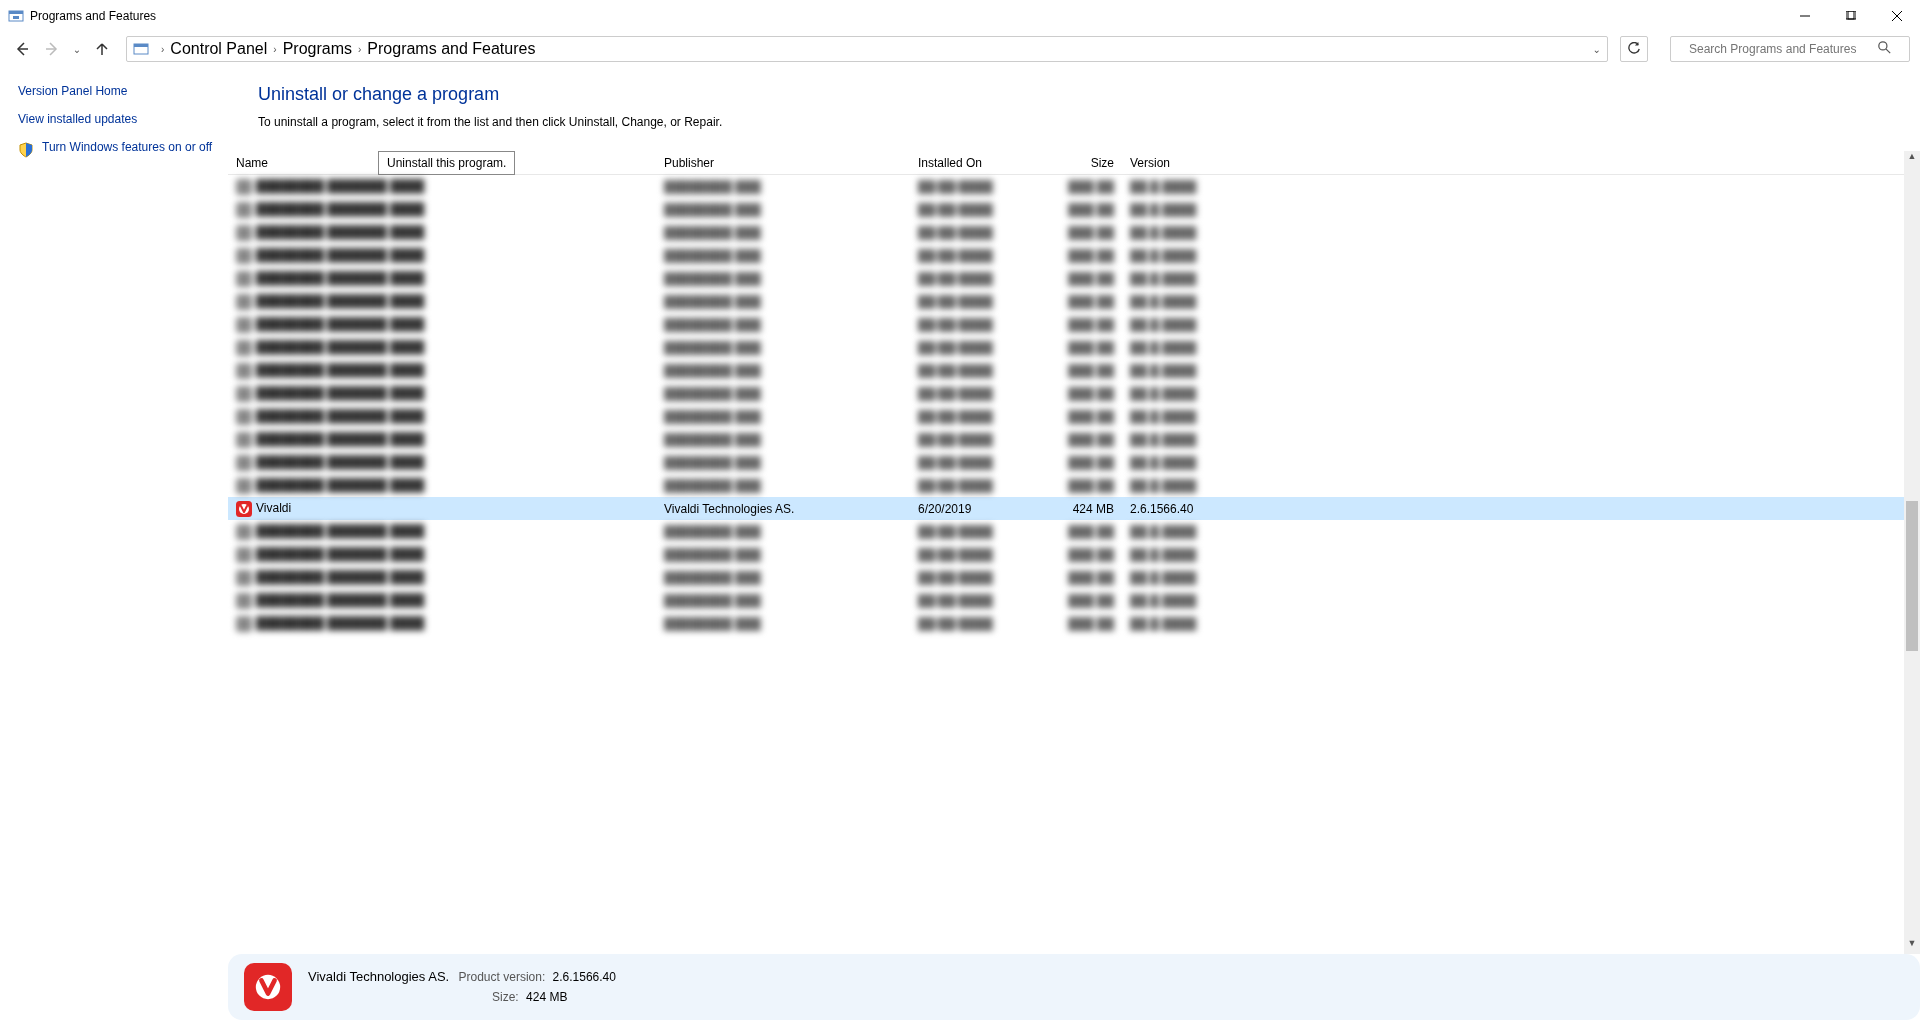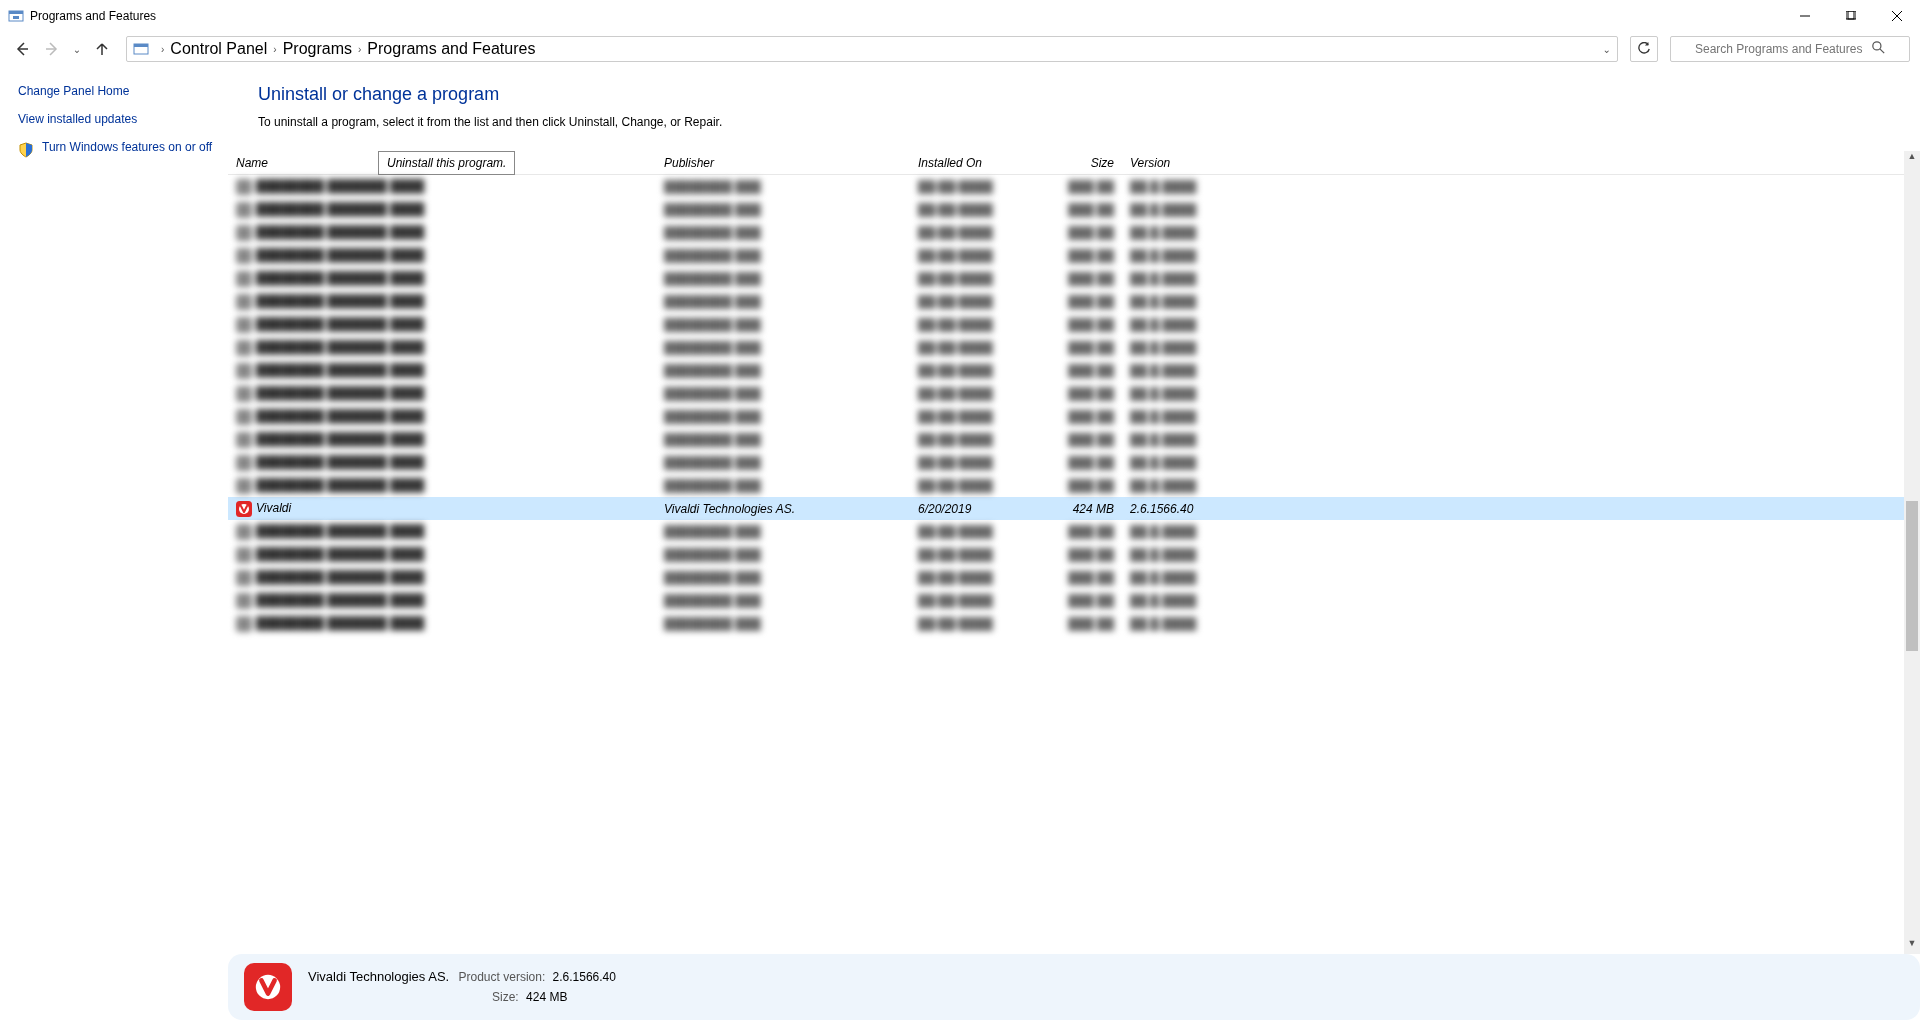--- a/index.html
+++ b/index.html
@@ -15,21 +15,21 @@
 
 .navrow { height:34px; display:flex; align-items:center; padding:0 10px; gap:6px; }
 .navrow .navbtn { width:24px; height:24px; display:flex; align-items:center; justify-content:center; color:#555; font-size:14px; }
 .navrow .navbtn.disabled { color:#bbb; }
 .addressbar { flex:1; height:26px; border:1px solid #ccc; border-radius:2px; display:flex; align-items:center; padding:0 6px; margin:0 6px; }
 .addressbar .addr-icon { width:16px; height:16px; margin-right:6px; }
 .addressbar .crumb { color:#000; font-size:16px; }
 .addressbar .sep { margin:0 6px; color:#555; font-size:10px; }
 .addressbar .end { margin-left:auto; display:flex; gap:6px; color:#555; }
 .refresh { width:28px; height:26px; border:1px solid #ccc; border-radius:2px; display:flex; align-items:center; justify-content:center; font-size:13px; }
-.searchbox { width:240px; height:26px; border:1px solid #ccc; border-radius:2px; display:flex; align-items:center; padding:0 24px; margin-left:6px; }
+.searchbox { width:240px; height:26px; border:1px solid #ccc; border-radius:2px; display:flex; align-items:center; padding:0 18px; margin-left:16px; }
 .searchbox input { border:none; outline:none; flex:1; font-size:12px; color:#555; }
 .searchbox .sicon { color:#555; font-size:13px; }
 
 
 .body { display:flex; height:calc(1020px - 32px - 34px); }
 .sidebar { width:228px; padding:18px 10px 10px 18px; }
 .sidebar a { color:#003399; display:block; margin-bottom:14px; font-size:12px; text-decoration:none; }
 .shield-row { display:flex; align-items:flex-start; gap:8px; }
 .shield-row svg { flex-shrink:0; margin-top:2px; }
 
@@ -39,21 +39,21 @@
 
 .toolbar { height:30px; background:#f2f6fb; border-top:1px solid #e0e6ef; border-bottom:1px solid #e0e6ef; display:flex; align-items:center; padding:0 10px; }
 .toolbar .tb-btn { padding:4px 10px; font-size:12px; border:1px solid transparent; border-radius:2px; }
 .toolbar .tb-btn.hovered { background:#cce8f7; border:1px solid #7eb6dd; }
 .toolbar .spacer { flex:1; }
 .toolbar .viewicon { width:16px; height:10px; display:inline-block; }
 .toolbar .helpicon { width:16px; height:16px; border-radius:50%; background:#0a6cce; color:#fff; display:flex; align-items:center; justify-content:center; font-size:11px; font-weight:bold; margin-left:10px; }
 
 .tooltip { position:absolute; background:#fff; border:1px solid #888; padding:4px 8px; font-size:12px; }
 
-.list-wrap { position:relative; flex:1; overflow:hidden;font-style:italic; }
+.list-wrap { position:relative; flex:1; overflow:hidden; }
 .headers { display:flex; height:24px; align-items:center; border-bottom:1px solid #e8e8e8; font-size:12px; }
 .headers > div { padding:0 8px; }
 .col-name { width:428px; }
 .col-pub { width:254px; }
 .col-inst { width:108px; text-align:left;}
 .col-size { width:104px; text-align:right; }
 .col-ver { width:170px; padding-left:8px;}
 
 .rows { position:relative; }
 .row { display:flex; height:23px; align-items:center; font-size:12px; }
@@ -159,21 +159,21 @@
       <svg width="13" height="13" viewBox="0 0 16 16">
           <circle cx="6" cy="6" r="5" fill="none" stroke="#555" stroke-width="1.5"></circle>
           <line x1="10" y1="10" x2="15" y2="15" stroke="#555" stroke-width="1.5"></line>
         </svg>
     </span>
   </div>
 </div>
 
 <div class="body">
   <div class="sidebar">
-    <a href="#">Change Panel Home</a>
+    <a href="#">Version Panel Home</a>
     <a href="#">View installed updates</a>
     <div class="shield-row">
       <svg width="16" height="16" viewBox="0 0 16 16">
           <path d="M8 1 L14 3 V8 C14 12 8 15 8 15 C8 15 2 12 2 8 V3 Z" fill="#ffd24d" stroke="#c38f00"></path>
           <path d="M8 1 L14 3 V8 C14 12 8 15 8 15 V1 Z" fill="#2a6fd6"></path>
         </svg>
       <a href="#">Turn Windows features on or off</a>
     </div>
   </div>
 

